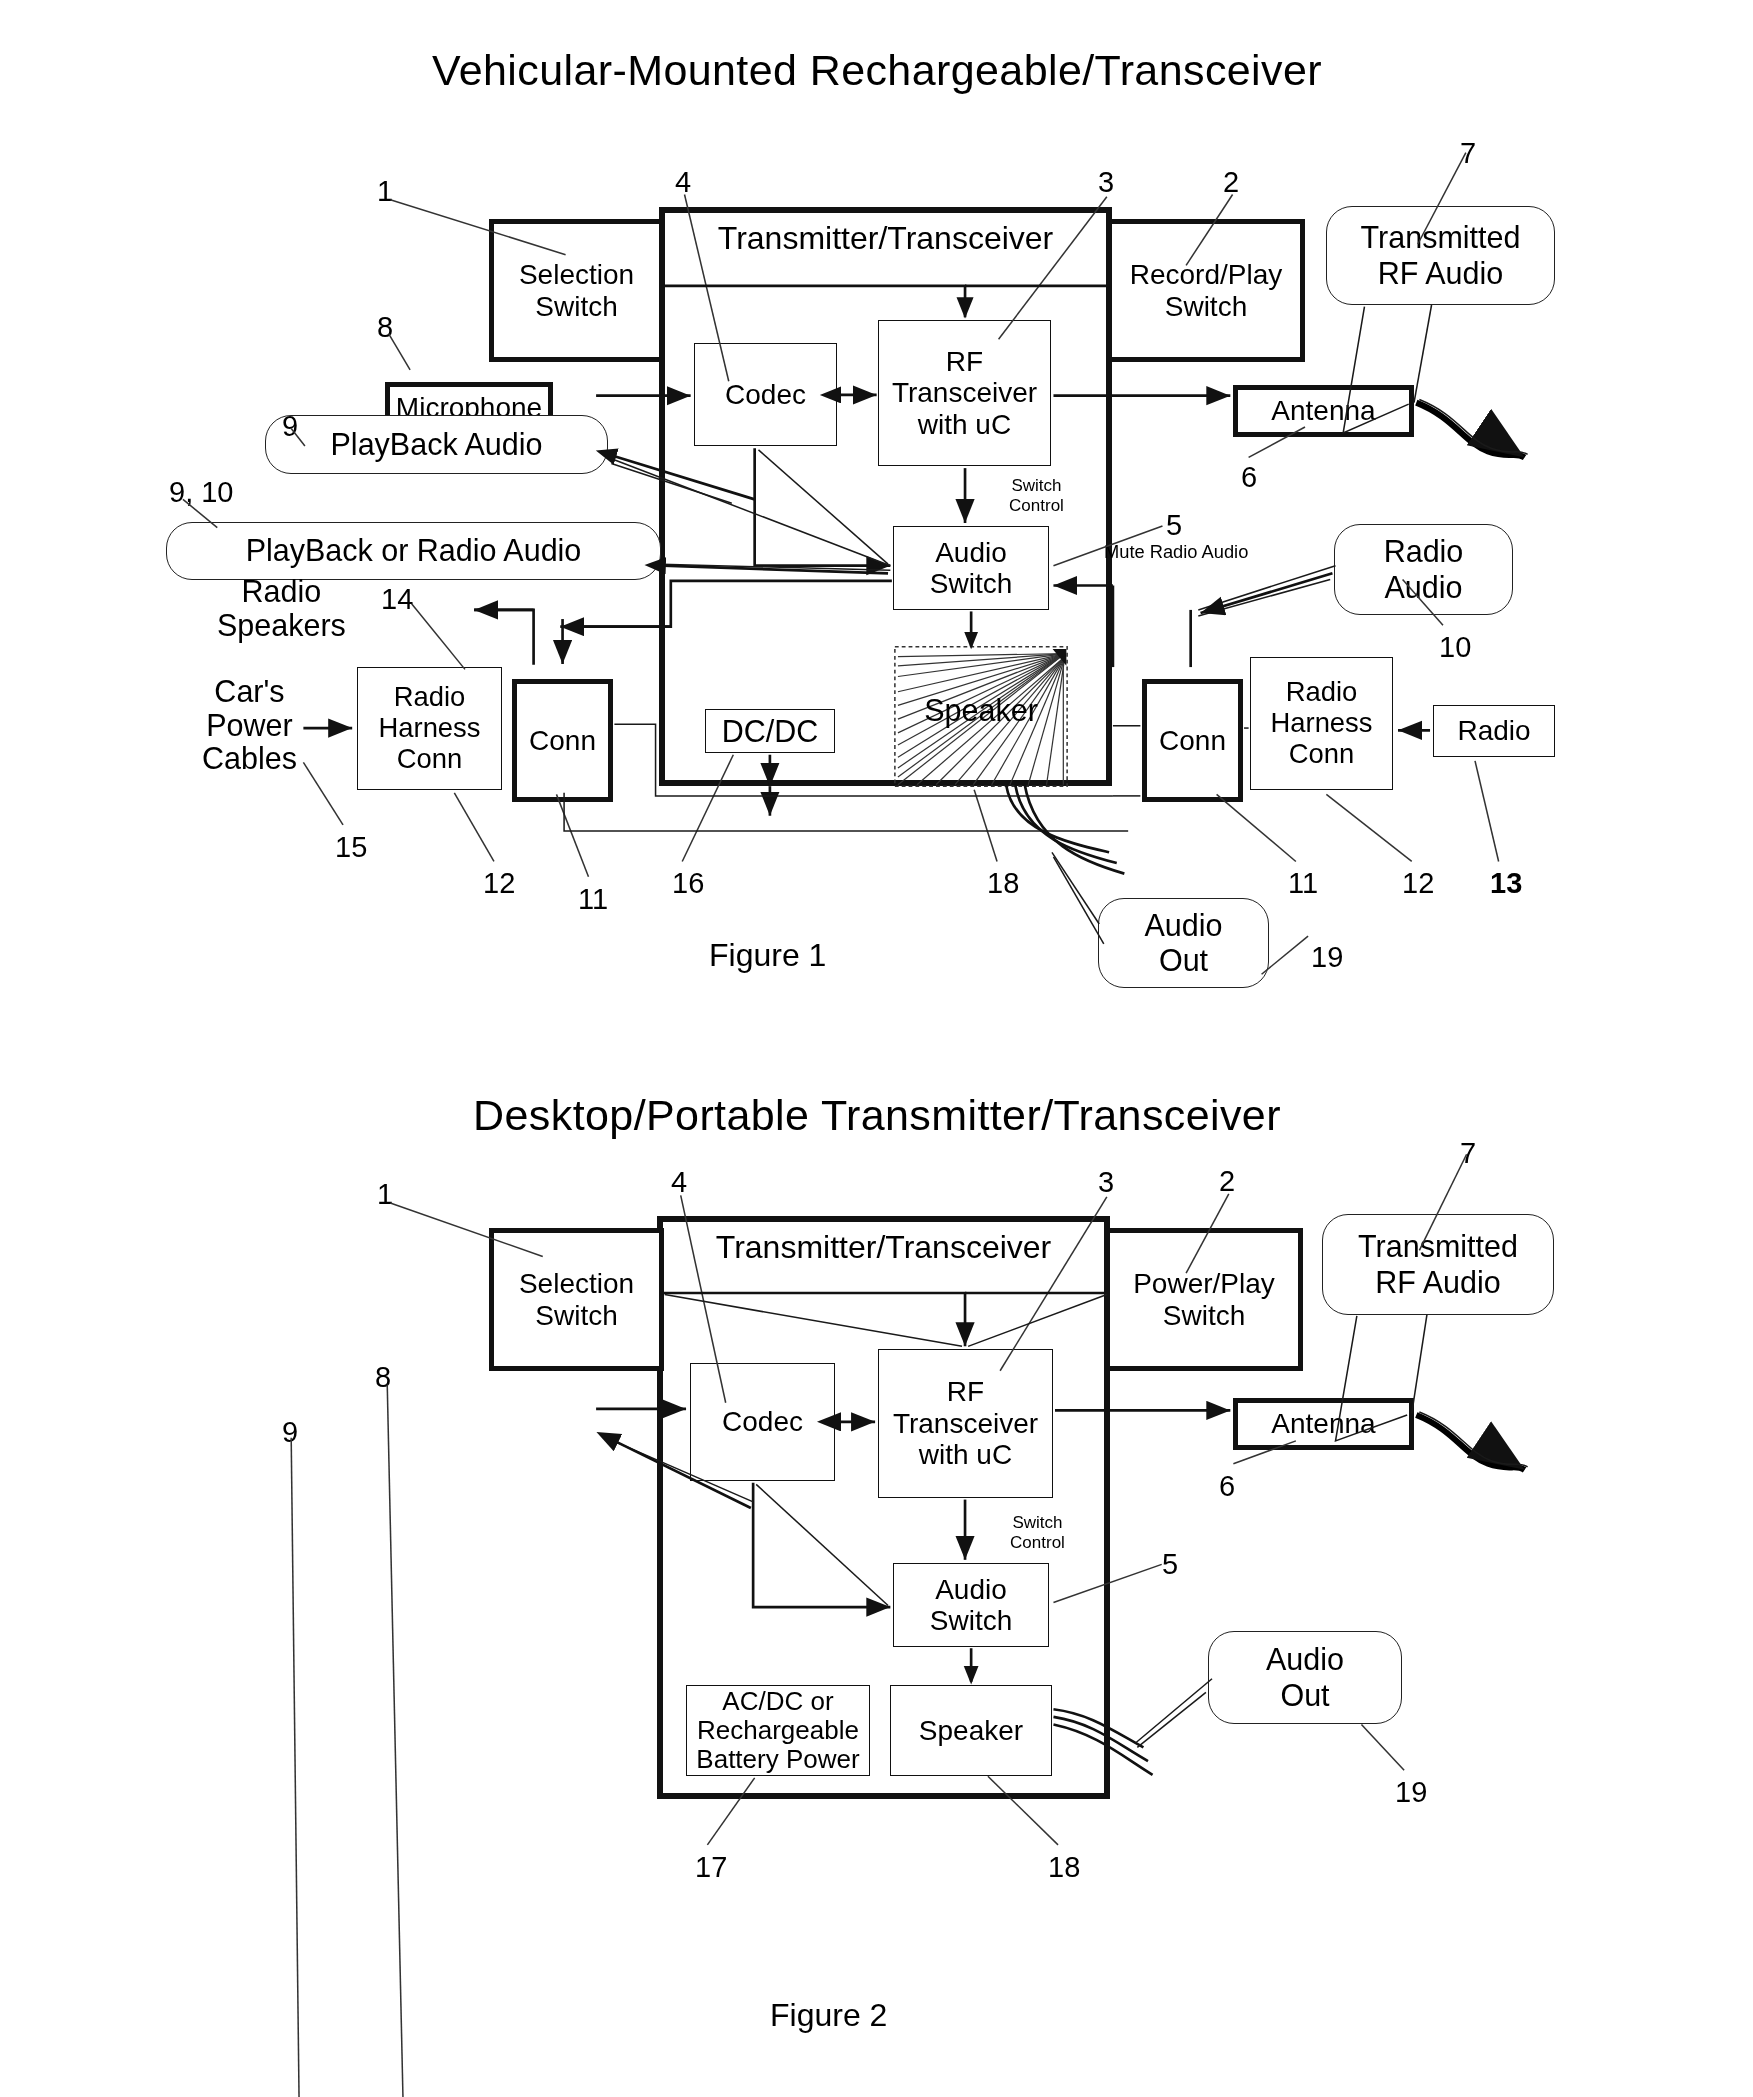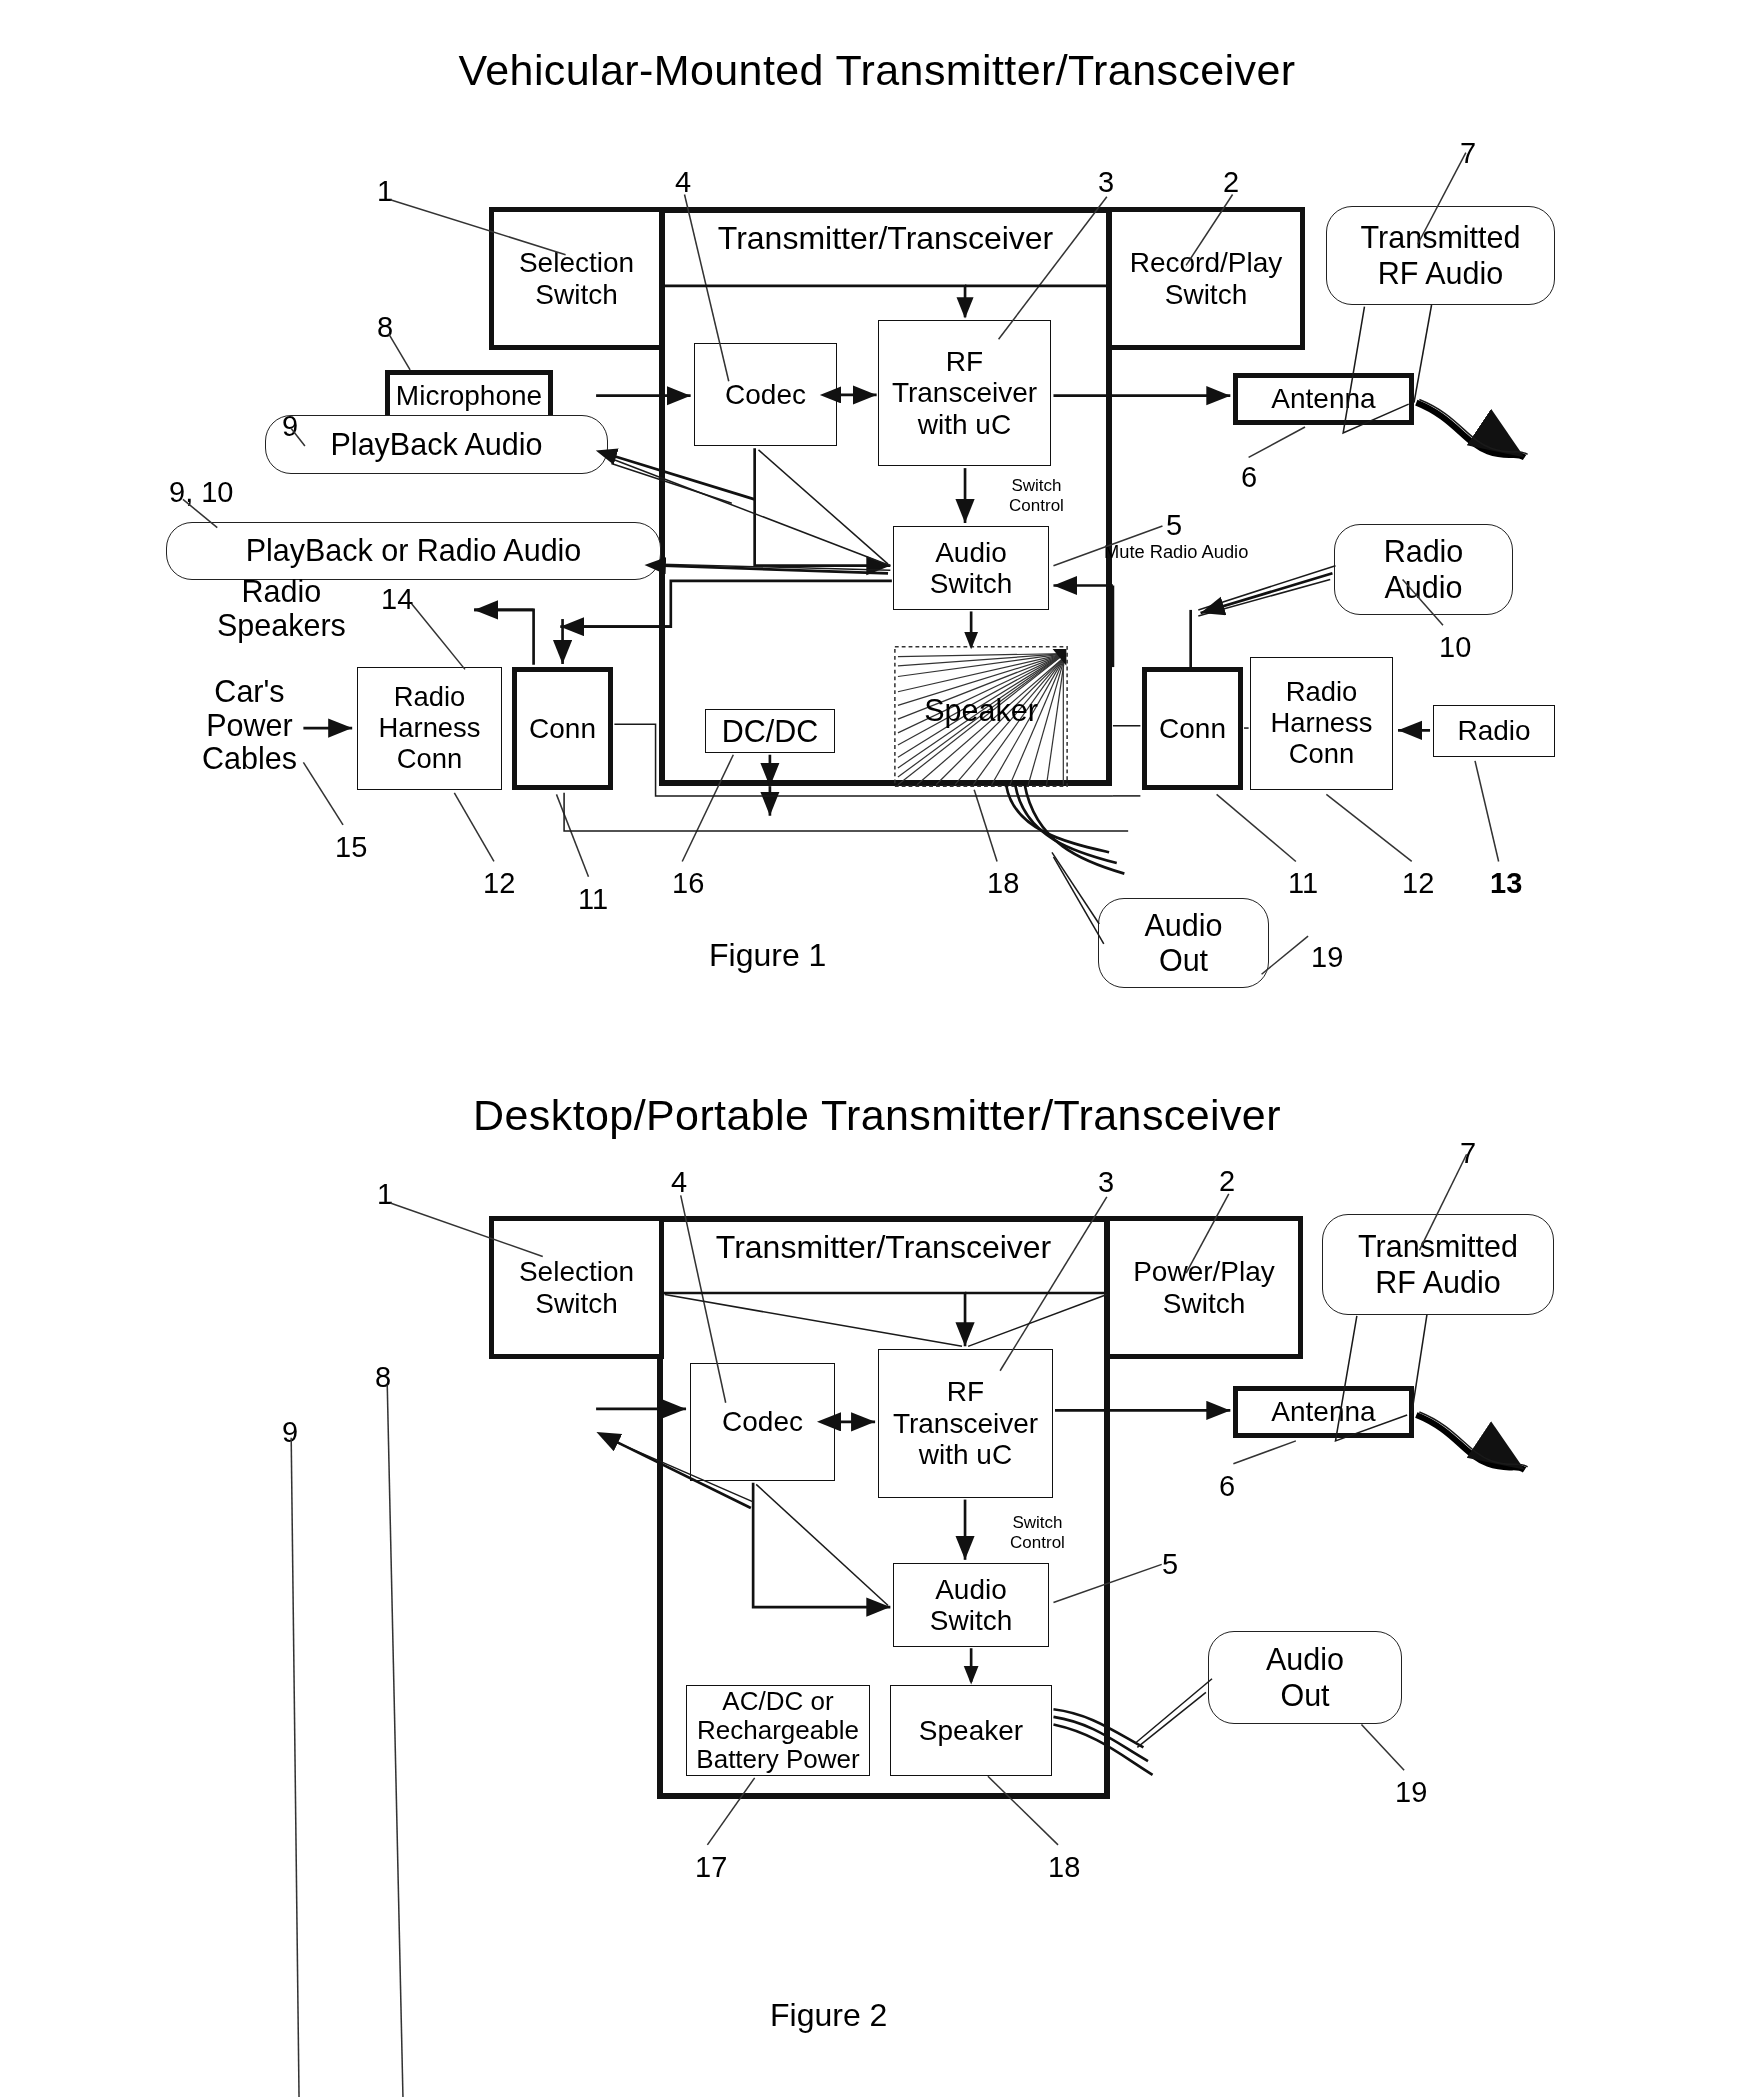--- a/index.html
+++ b/index.html
@@ -22,21 +22,21 @@
   }
 
   
   .box{
     position:absolute;box-sizing:border-box;
     border:1.5px solid #111;background:#fff;
     display:flex;align-items:center;justify-content:center;
     text-align:center;line-height:1.12;
     font-size:28px;
   }
-  .box.thick{border-width:5.3px;}
+  .box.thick{border-width:5.3px;margin-top:12px;}
   .box.thin{border-width:1.5px;}
   .box.outer{border-width:6.1px;background:transparent;align-items:flex-start;justify-content:center;}
 
   .lbl{
     position:absolute;font-size:30.5px;line-height:1.1;white-space:pre;
   }
   .num{
     position:absolute;font-size:29px;
   }
   .tiny{
@@ -57,21 +57,21 @@
   .ln-lead{stroke:#333;fill:none;stroke-width:2;}
   .ln-thick{stroke:#000;fill:none;stroke-width:8;}
   .spkfan line{stroke:#333;stroke-width:1.6;}
   .spkbox{stroke:#333;stroke-width:2;stroke-dasharray:5 4;fill:none;}
 </style>
 </head>
 <body>
 
 <div class="fig" id="fig1">
 
-  <div class="fig-title" style="top:46px;">Vehicular-Mounted Transmitter/Transceiver</div>
+  <div class="fig-title" style="top:46px;">Vehicular-Mounted Rechargeable/Transceiver</div>
 
   <div class="box outer" style="left:659px;top:207px;width:453px;height:579px;">
     <span style="font-size:32px;margin-top:7.6px;white-space:pre;">Transmitter/Transceiver</span>
   </div>
 
   <div class="box thick" style="left:489px;top:207px;width:175px;height:143px;white-space:pre;">Selection
 Switch</div>
 
   <div class="box thick" style="left:1107px;top:207px;width:198px;height:143px;white-space:pre;">Record/Play
 Switch</div>

